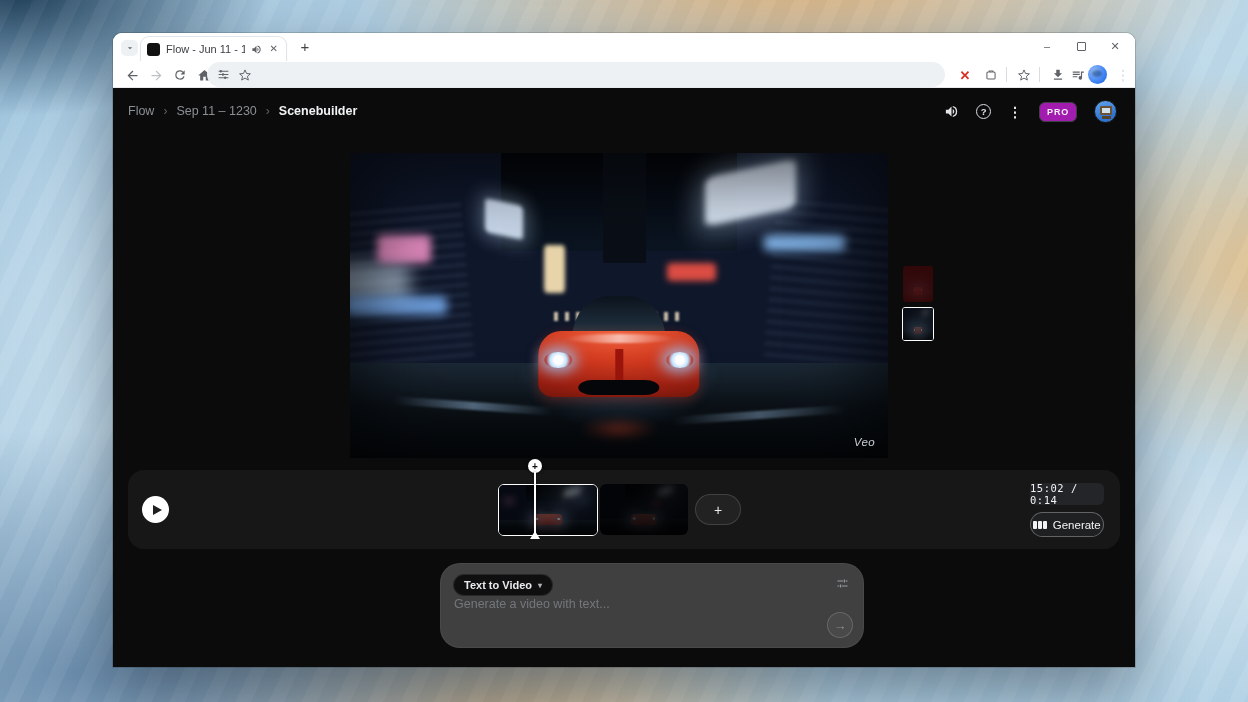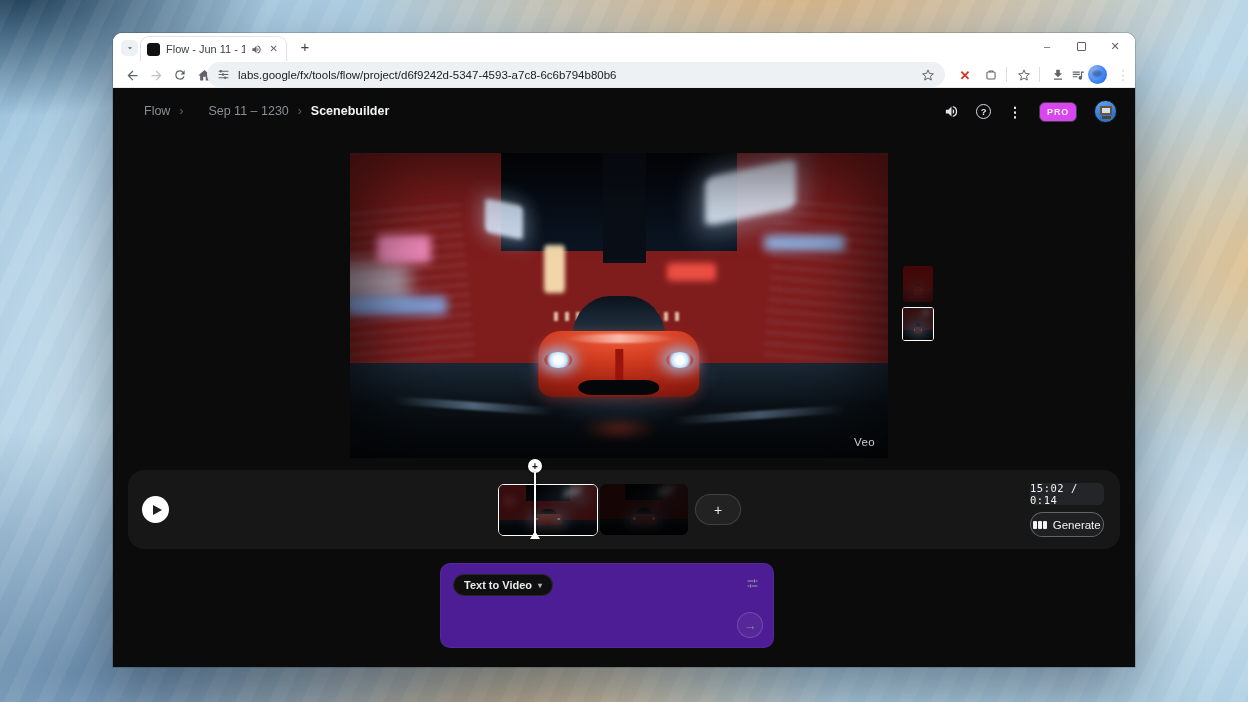--- a/index.html
+++ b/index.html
@@ -60,41 +60,41 @@
   .gavatar { position:absolute; top:4px; width:19px; height:19px; border-radius:50%;
     background:radial-gradient(circle at 35% 35%, #9fc3f5 0%, #4285f4 55%, #1a5fd0 100%); }
   .gavatar::after { content:""; position:absolute; left:4px; top:5px; width:10px; height:7px; border-radius:50%;
     background:rgba(13,60,130,.55); filter:blur(1px); }
 
   
   .content { position:relative; height:579px; background:#0b0b0b; }
 
   .crumbs { position:absolute; left:15px; top:16px; display:flex; align-items:center; gap:9px;
     font-size:12.5px; }
-  .crumb-dim { color:#8a8f94;margin-left:16px; }
+  .crumb-dim { color:#8a8f94; }
   .crumb-sep { color:#5f6368; font-size:12px; }
   .crumb-cur { color:#f1f3f4; font-weight:700; }
 
   .appicons { position:absolute; right:18px; top:12px; display:flex; align-items:center; gap:17px; }
   .aicon { color:#e3e5e8; display:flex; align-items:center; justify-content:center; }
   .helpc { width:15px; height:15px; border:1.5px solid #dadce0; border-radius:50%; color:#e3e5e8;
     font-size:9.5px; font-weight:700; display:flex; align-items:center; justify-content:center; }
   .kebab { color:#e3e5e8; font-size:14px; font-weight:700; letter-spacing:0; }
-  .probadge { background:#d946ef; color:#f1f3f4; font-size:9px; font-weight:700; letter-spacing:.8px;
+  .probadge { background:#a21caf; color:#f1f3f4; font-size:9px; font-weight:700; letter-spacing:.8px;
     border-radius:6px; padding:4px 7px; border:1px solid #3c4043; }
   .appavatar { position:relative; width:23px; height:23px; border-radius:50%; overflow:hidden;
     background:linear-gradient(160deg,#63a4ef 0%, #2f74cf 70%); border:1px solid #1c1c1c; }
   .appavatar .mon { position:absolute; left:5px; top:5px; width:12px; height:9px; background:#6b5136;
     border-radius:1px; }
   .appavatar .mon::after { content:""; position:absolute; left:2px; top:1.5px; width:8px; height:5px;
     background:#cfe0ea; }
   .appavatar .base { position:absolute; left:7px; top:15px; width:9px; height:3px; background:#55412c; }
 
   
-  .scene { position:relative; overflow:hidden; background:#7f1d1d; }
+  .scene { position:relative; overflow:hidden; background:#0f172a;font-style:italic; }
   .scene i { position:absolute; display:block; }
   .sky { left:28%; top:0; width:44%; height:32%; background:linear-gradient(#04060b,#0b1522); }
   .tower { left:47%; top:0; width:8%; height:36%; background:#0a0f17; }
   .wallL { left:-3%; top:-6%; width:45%; height:84%; transform:skewY(13deg); transform-origin:top right;
     filter:blur(3px);
     background:
       linear-gradient(90deg, rgba(6,10,16,0) 0%, rgba(5,8,13,.92) 100%),
       repeating-linear-gradient(90deg, #20344e 0 9%, #060a12 9% 16%, #48False 0 0, #4a6a94 16% 19%, #0a111c 19% 31%); }
   .wallR { right:-3%; top:-6%; width:45%; height:84%; transform:skewY(-13deg); transform-origin:top left;
     filter:blur(3px);
@@ -184,22 +184,22 @@
   .timechip { position:absolute; left:902px; top:13px; width:74px; height:22px; background:#242528;
     border-radius:6px; color:#f1f3f4; font-family:"DejaVu Sans Mono", monospace; font-size:10.5px;
     display:flex; align-items:center; justify-content:center; letter-spacing:.5px; }
   .arrange { position:absolute; left:902px; top:42px; width:74px; height:25px; border-radius:14px;
     background:#1f2022; border:1px solid rgba(255,255,255,.3); color:#f1f3f4; font-size:11.5px;
     display:flex; align-items:center; justify-content:center; gap:6px; }
   .arr-icon { display:flex; gap:1.5px; }
   .arr-icon b { width:3.5px; height:8px; background:#f1f3f4; border-radius:1px; }
 
   
-  .prompt { position:absolute; left:327px; top:475px; width:334px; height:85px; background:#4c1d95;
-    border-radius:10px; border:1px solid rgba(255,255,255,.05); }
+  .prompt { position:absolute; left:327px; top:475px; width:424px; height:85px; background:#404040;
+    border-radius:20px; border:1px solid rgba(255,255,255,.05); }
   .modepill { position:absolute; left:12px; top:10px; height:22px; padding:0 10px; border-radius:12px;
     background:#0f0f10; border:1px solid rgba(255,255,255,.1); color:#e8eaed; font-size:11px;
     font-weight:700; display:flex; align-items:center; gap:6px; }
   .modepill .chev { color:#b0b3b8; font-size:8px; }
   .ptune { position:absolute; right:13px; top:12px; color:#9aa0a6; }
   .ptext { position:absolute; left:13px; top:33px; width:335px; height:36px; background:transparent;
     border:none; outline:none; resize:none; color:#d9dce0; font-family:"Liberation Sans", sans-serif;
     font-size:12.5px; }
   .ptext::placeholder { color:#73777c; }
   .psend { position:absolute; right:10px; bottom:9px; width:26px; height:26px; border-radius:50%;
@@ -263,21 +263,20 @@
       </span>
       <div class="urlbar">
         <span style="color:#5f6368">
           <svg width="13" height="13" viewBox="0 0 24 24" fill="currentColor">
               <path d="M7 5h14v2H7zM3 5h2v2H3zM11 11h10v2H11zM3 11h6v2H3zM15 17h6v2h-6zM3 17h10v2H3z"></path>
               <circle cx="7" cy="6" r="2.2"></circle>
               <circle cx="11" cy="12" r="2.2"></circle>
               <circle cx="15" cy="18" r="2.2"></circle>
             </svg>
         </span>
-        <span class="urltext">labs.google/fx/tools/flow/project/d6f9242d-5347-4593-a7c8-6c6b794b80b6</span>
         <span style="color:#5f6368">
           <svg width="14" height="14" viewBox="0 0 24 24" fill="none" stroke="currentColor" stroke-width="1.7">
               <path d="M12 17.3l-5.7 3.4 1.5-6.4-5-4.3 6.6-.6L12 3.3l2.6 6.1 6.6.6-5 4.3 1.5 6.4z"></path>
             </svg>
         </span>
       </div>
       <span class="toolicon redx" style="left:840px">✕</span>
       <span class="toolicon" style="left:866px">
         <svg width="14" height="14" viewBox="0 0 24 24" fill="none" stroke="currentColor" stroke-width="1.8">
             <rect x="5" y="7" width="14" height="12" rx="2"></rect>
@@ -466,18 +465,19 @@
       <div class="prompt">
         <div class="modepill">
           <span>Text to Video</span>
           <span class="chev">▾</span>
         </div>
         <span class="ptune">
           <svg width="15" height="15" viewBox="0 0 24 24" fill="none" stroke="currentColor" stroke-width="1.7">
               <path d="M4 8h9M17 8h3M15 5.5v5M4 16h3M11 16h9M9 13.5v5"></path>
             </svg>
         </span>
+        <textarea class="ptext" placeholder="Generate a video with text..." style=""></textarea>
         <div class="psend">→</div>
       </div>
 
     </div>
   </div>
 </div>
 
 </body></html>

